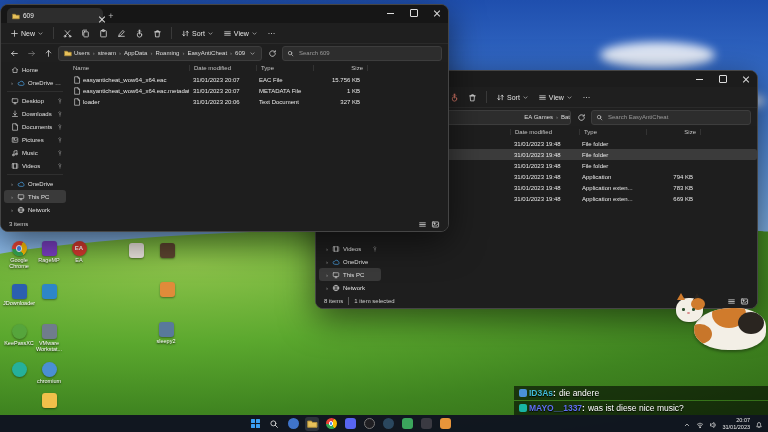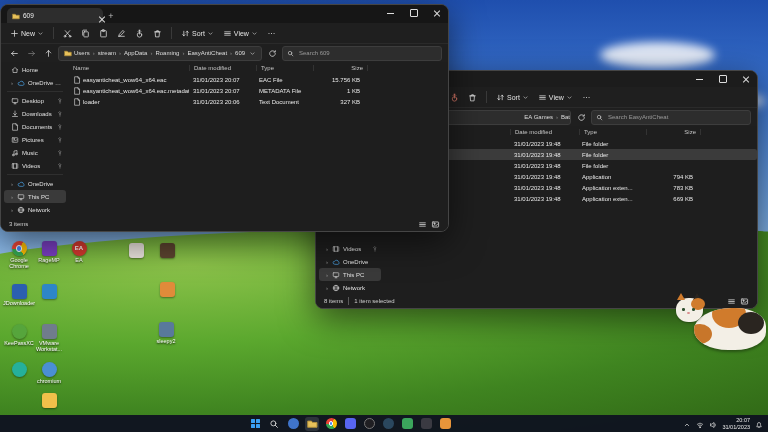--- a/index.html
+++ b/index.html
@@ -834,20 +834,26 @@
     <div class="ear-l"></div>
       <div class="ear-r"></div>
       <div class="hp"></div>
     <div class="eye l"></div>
       <div class="eye r"></div>
       <div class="nose"></div>
   </div>
 </div>
 
 <div class="chat">
+  <div class="chatline">
+    <span class="badge" style="background-color: rgb(74, 144, 217);"></span><span class="uname" style="color: rgb(65, 185, 214);">ID3As</span><span>die andere</span>
+  </div>
+  <div class="chatline">
+    <span class="badge" style="background-color: rgb(25, 181, 163);"></span><span class="uname" style="color: rgb(95, 111, 240);">MAYO__1337</span><span>was ist diese nice music?</span>
+  </div>
 </div>
 
 <div class="taskbar">
   <div class="tb-center">
     <span class="tbi">
         <span class="winlogo">
           <i></i>
           <i></i>
           <i></i>
           <i></i>

